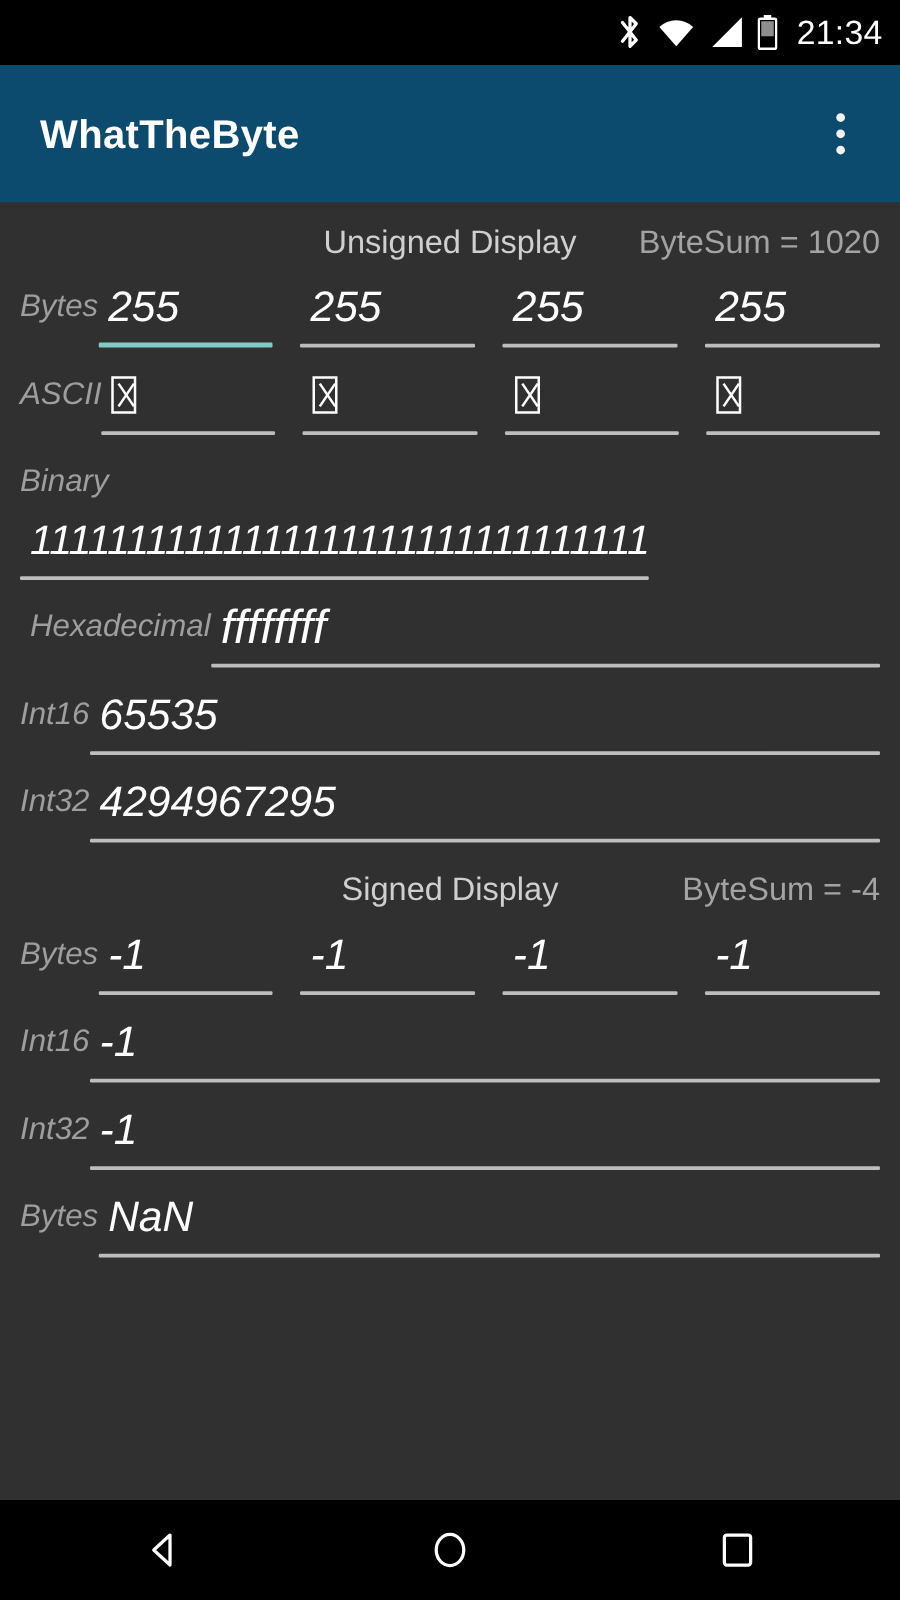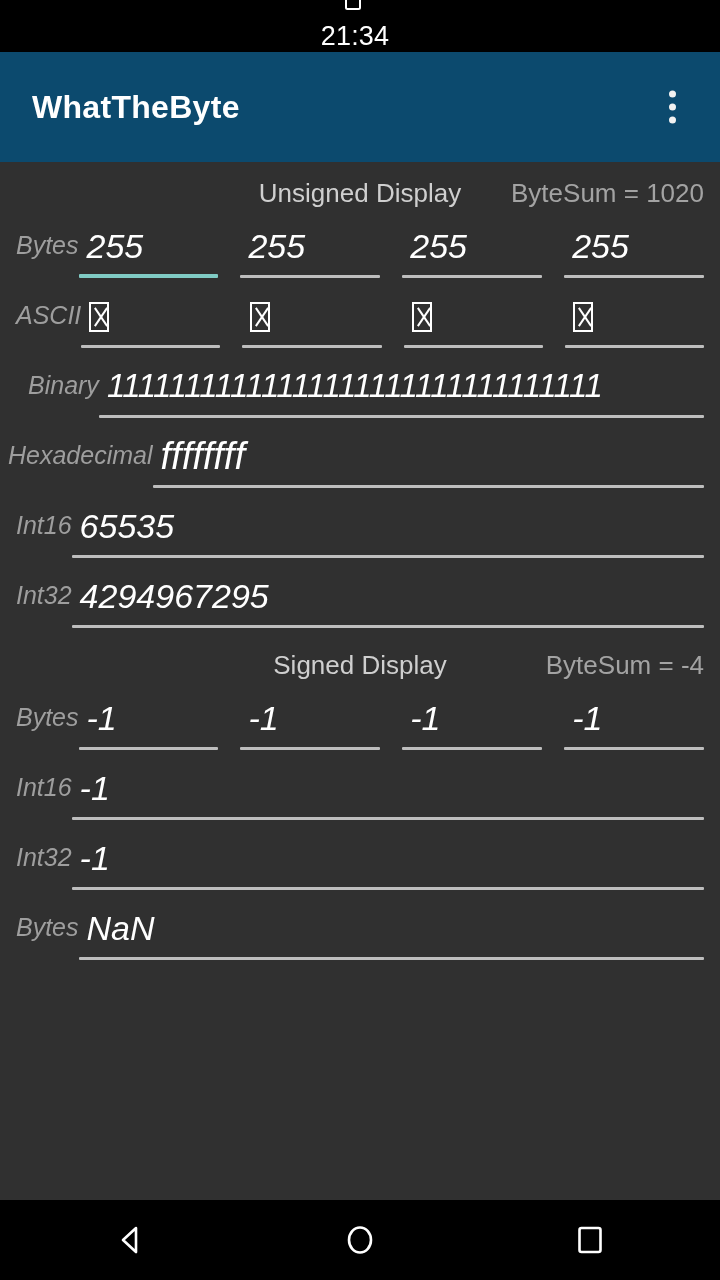--- a/index.html
+++ b/index.html
@@ -8,21 +8,21 @@
     background:#000;
     font-family:"Liberation Sans", sans-serif;
     overflow:hidden;
   }
   #app { position:relative; width:720px; height:1280px; background:#303030; }
 
   
   .statusbar{
     position:absolute; top:0; left:0; width:720px; height:52px;
     background:#000; display:flex; align-items:center;
-    justify-content:flex-end; padding-right:14px; gap:11px;flex-direction:column;
+    justify-content:flex-end; padding-right:14px; gap:11px;
   }
   .statusbar .sicon{ display:flex; align-items:center; justify-content:center; }
   .stime{ color:#fff; font-size:27px; letter-spacing:.2px; margin-left:4px; }
 
   
   .appbar{
     position:absolute; top:52px; left:0; width:720px; height:110px;
     background:#0c4a6e; display:flex; align-items:center;
   }
   .app-title{
@@ -184,31 +184,31 @@
           <div class="cval"><span class="tofu"></span></div>
           <div class="uline"></div>
         </div>
         <div class="cell">
           <div class="cval"><span class="tofu"></span></div>
           <div class="uline"></div>
         </div>
       </div>
     </div>
 
-    <div class="row" style="padding-left:28px; margin-top:6px;">
+    <div class="row" style="padding-left:16px; margin-top:6px;flex-direction:column;">
       <span class="rlabel">Binary</span>
       <div class="cells">
         <div class="cell wide">
           <div class="cval binval">11111111111111111111111111111111</div>
           <div class="uline"></div>
         </div>
       </div>
     </div>
 
-    <div class="row" style="padding-left:8px; margin-top:6px;">
+    <div class="row" style="padding-left:24px; margin-top:6px;">
       <span class="rlabel">Hexadecimal</span>
       <div class="cells">
         <div class="cell wide">
           <div class="cval hexval">ffffffff</div>
           <div class="uline"></div>
         </div>
       </div>
     </div>
 
     <div class="row" style="padding-left:16px; margin-top:6px;">

